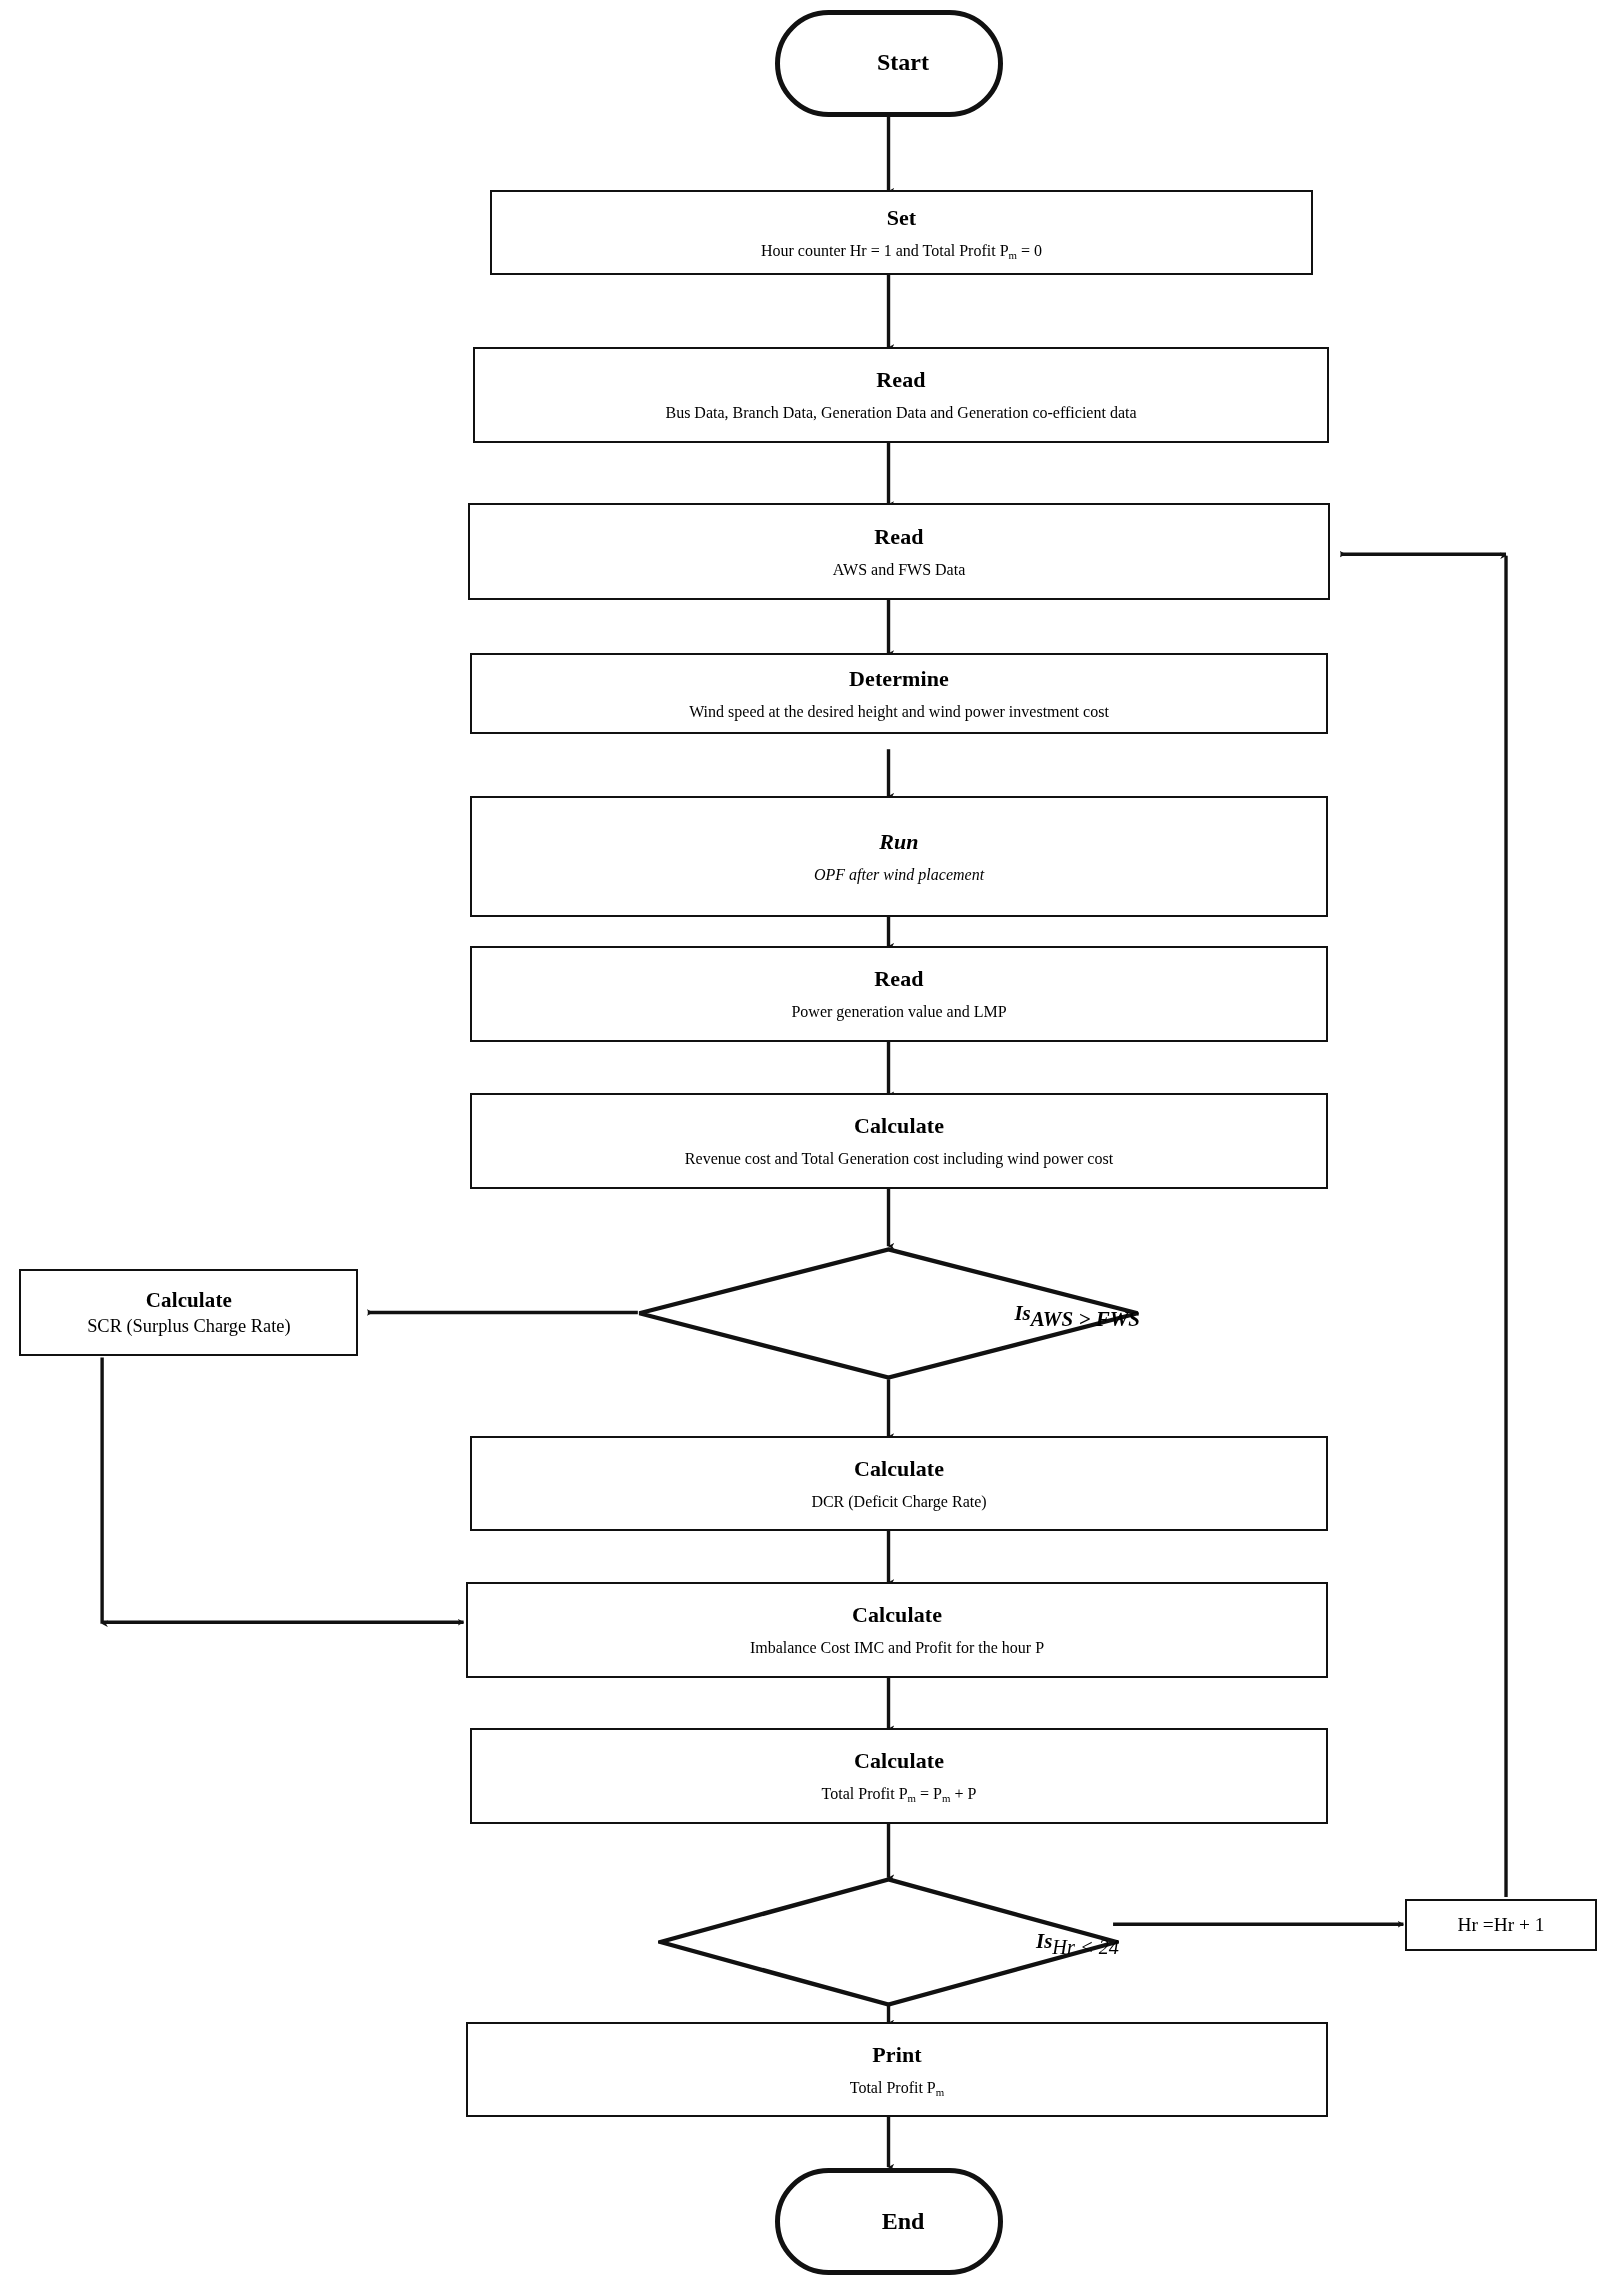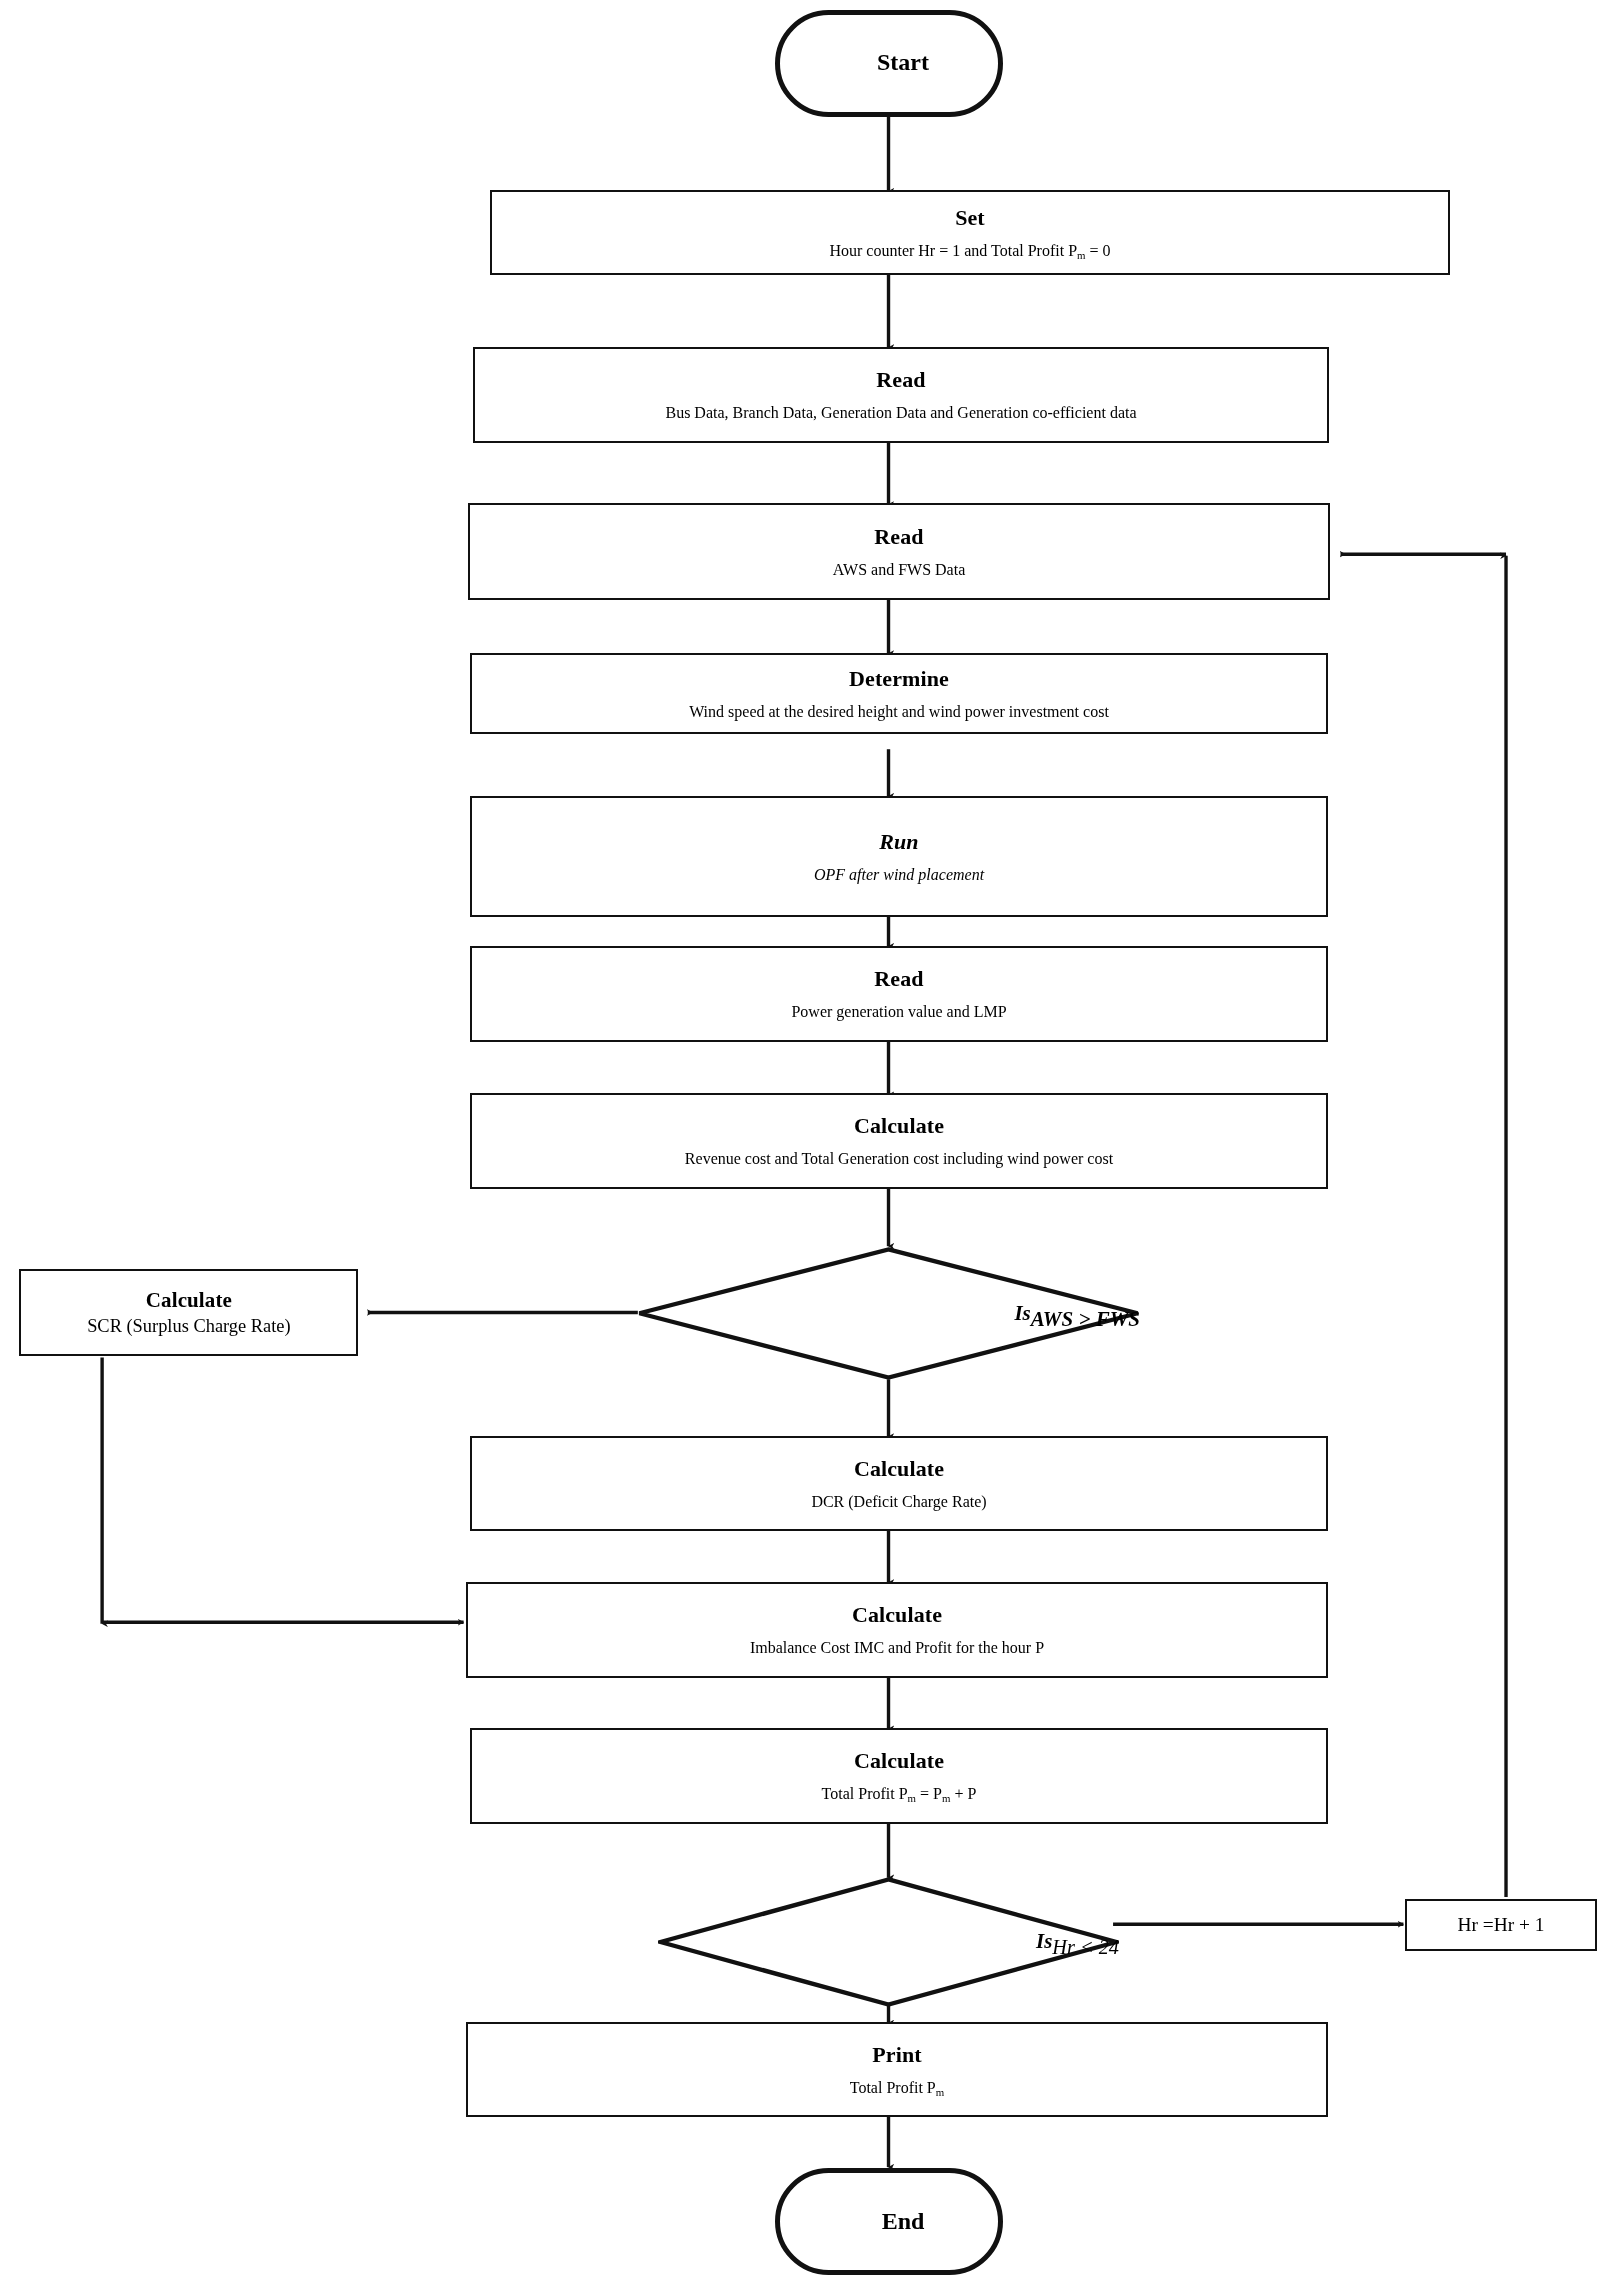--- a/index.html
+++ b/index.html
@@ -179,21 +179,21 @@
       <path d="M 3112 1145 L 2770 1145" marker-end="url(#arrowLeft)"></path>
 
       <path d="M 1836 4372 L 1836 4478" marker-end="url(#arrowDown)"></path>
     </g>
   </svg>
 
   <div class="node terminator" style="left:775px;top:9.7px;width:228px;height:107px;">
     <div class="title-lg">Start</div>
   </div>
 
-  <div class="node process" style="left:490px;top:190px;width:960px;height:85px;">
+  <div class="node process" style="left:490px;top:190px;width:823px;height:85px;">
     <div class="title">Set</div>
     <div class="desc"><span>Hour counter Hr = 1 and Total Profit P</span><sub>m</sub><span> = 0</span></div>
   </div>
 
   <div class="node process" style="left:473px;top:347px;width:856px;height:96px;">
     <div class="title">Read</div>
     <div class="desc">Bus Data, Branch Data, Generation Data and Generation co-efficient data</div>
   </div>
 
   <div class="node process" style="left:468px;top:503px;width:862px;height:97px;">

